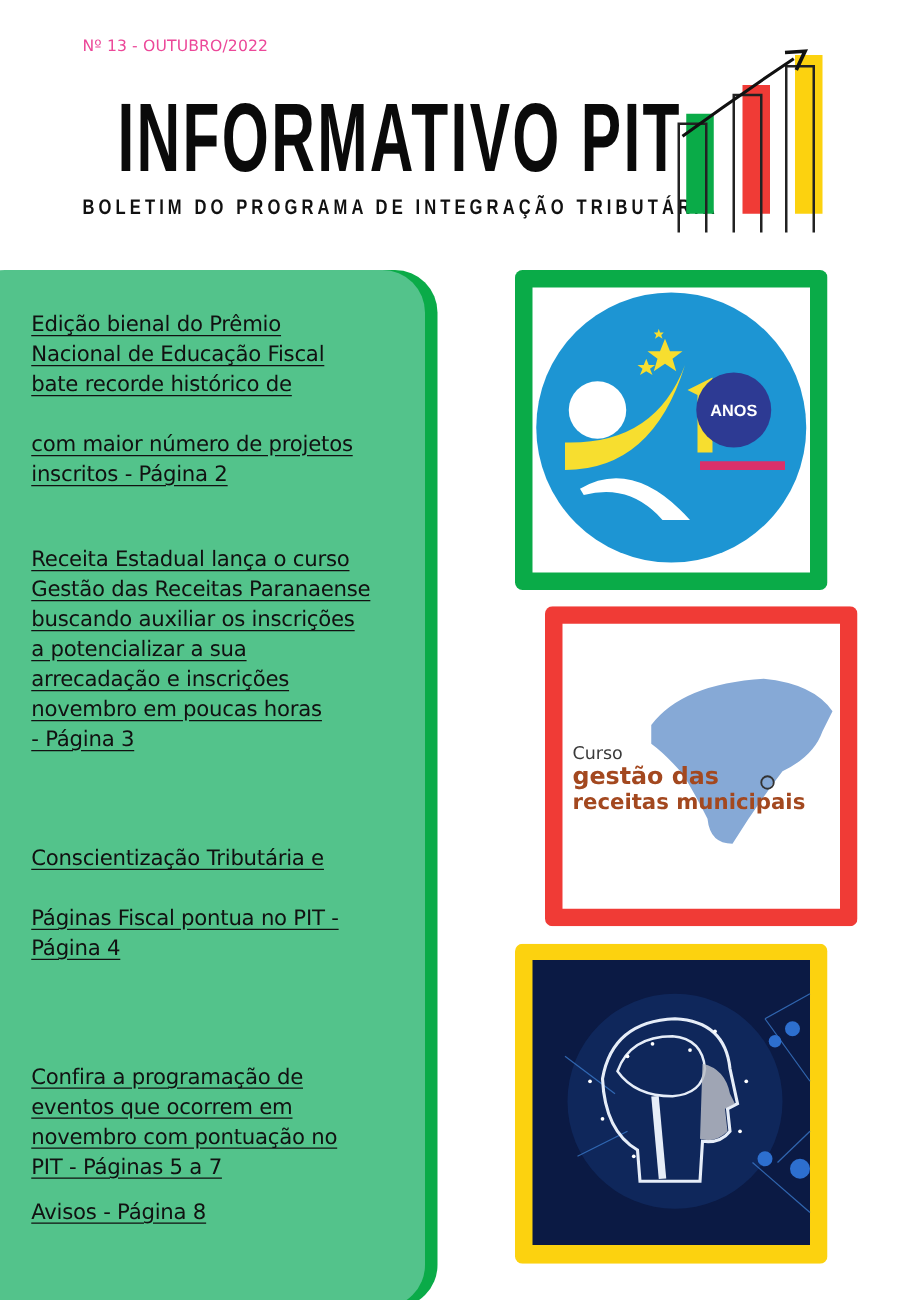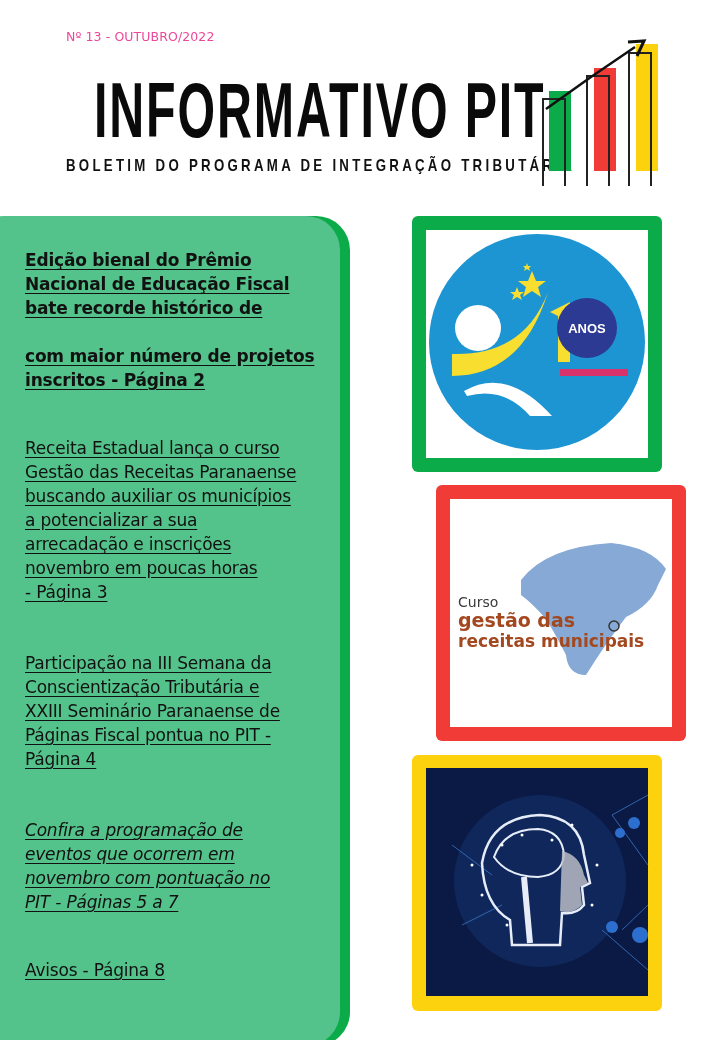--- a/index.html
+++ b/index.html
@@ -6,24 +6,24 @@
   body { width:720px; height:1040px; background:#ffffff; position:relative; overflow:hidden; font-family:"DejaVu Sans", sans-serif; }
   .issue { position:absolute; left:66px; top:29px; font-size:12.5px; color:#ec4899; letter-spacing:0.1px; }
   .title { position:absolute; left:94px; top:70px; font-family:"Liberation Sans Narrow","Liberation Sans", sans-serif; font-weight:bold; font-size:78px; line-height:80px; color:#0a0a0a; transform:scaleX(0.62); transform-origin:left top; letter-spacing:3px; white-space:nowrap; }
   .subtitle { position:absolute; left:66px; top:156px; font-family:"Liberation Sans", sans-serif; font-weight:bold; font-size:17px; color:#111; transform:scaleX(0.78); transform-origin:left top; letter-spacing:4.2px; white-space:nowrap; }
   .logo { position:absolute; left:540px; top:38px; width:125px; height:148px; }
 
   .panel-shadow { position:absolute; left:6px; top:216px; width:344px; height:830px; background:#0aab48; border-radius:34px; }
   .panel { position:absolute; left:-30px; top:216px; width:370px; height:830px; background:#53c38b; border-radius:34px; }
   .toc { position:absolute; left:25px; top:248px; width:300px; }
   .toc a { display:block; color:#111; text-decoration:underline; text-underline-offset:3px; font-family:"DejaVu Sans", sans-serif; font-size:17px; line-height:24px; letter-spacing:-0.2px; }
-  .toc .i1 { position:absolute; top:0;font-weight:bold; }
+  .toc .i1 { position:absolute; top:0; }
   .toc .i2 { position:absolute; top:188px; }
   .toc .i3 { position:absolute; top:403px; }
-  .toc .i4 { position:absolute; top:570px;font-style:italic; }
+  .toc .i4 { position:absolute; top:602px; }
   .toc .i5 { position:absolute; top:710px; }
 
   .stamp { position:absolute; left:412px; width:256px; }
   .stamp svg { display:block; }
 </style>
 </head>
 <body>
 
 <div class="issue">Nº 13 - OUTUBRO/2022</div>
 <div class="title">INFORMATIVO PIT</div>
@@ -48,30 +48,30 @@
     <span>Edição bienal do Prêmio</span><br>
     <span>Nacional de Educação Fiscal</span><br>
     <span>bate recorde histórico de</span><br>
     <br>
     <span>com maior número de projetos</span><br>
     <span>inscritos - Página 2</span>
   </a>
   <a class="i2">
     <span>Receita Estadual lança o curso</span><br>
     <span>Gestão das Receitas Paranaense</span><br>
-    <span>buscando auxiliar os municípios</span><br>
+    <span>buscando auxiliar os inscrições</span><br>
     <span>a potencializar a sua</span><br>
     <span>arrecadação e inscrições</span><br>
     <span>novembro em poucas horas</span><br>
     <span>- Página 3</span>
   </a>
   <a class="i3">
-    <span>Participação na III Semana da</span><br>
+    <br>
     <span>Conscientização Tributária e</span><br>
-    <span>XXIII Seminário Paranaense de</span><br>
+    <br>
     <span>Páginas Fiscal pontua no PIT -</span><br>
     <span>Página 4</span>
   </a>
   <a class="i4">
     <span>Confira a programação de</span><br>
     <span>eventos que ocorrem em</span><br>
     <span>novembro com pontuação no</span><br>
     <span>PIT - Páginas 5 a 7</span>
   </a>
   <a class="i5">

